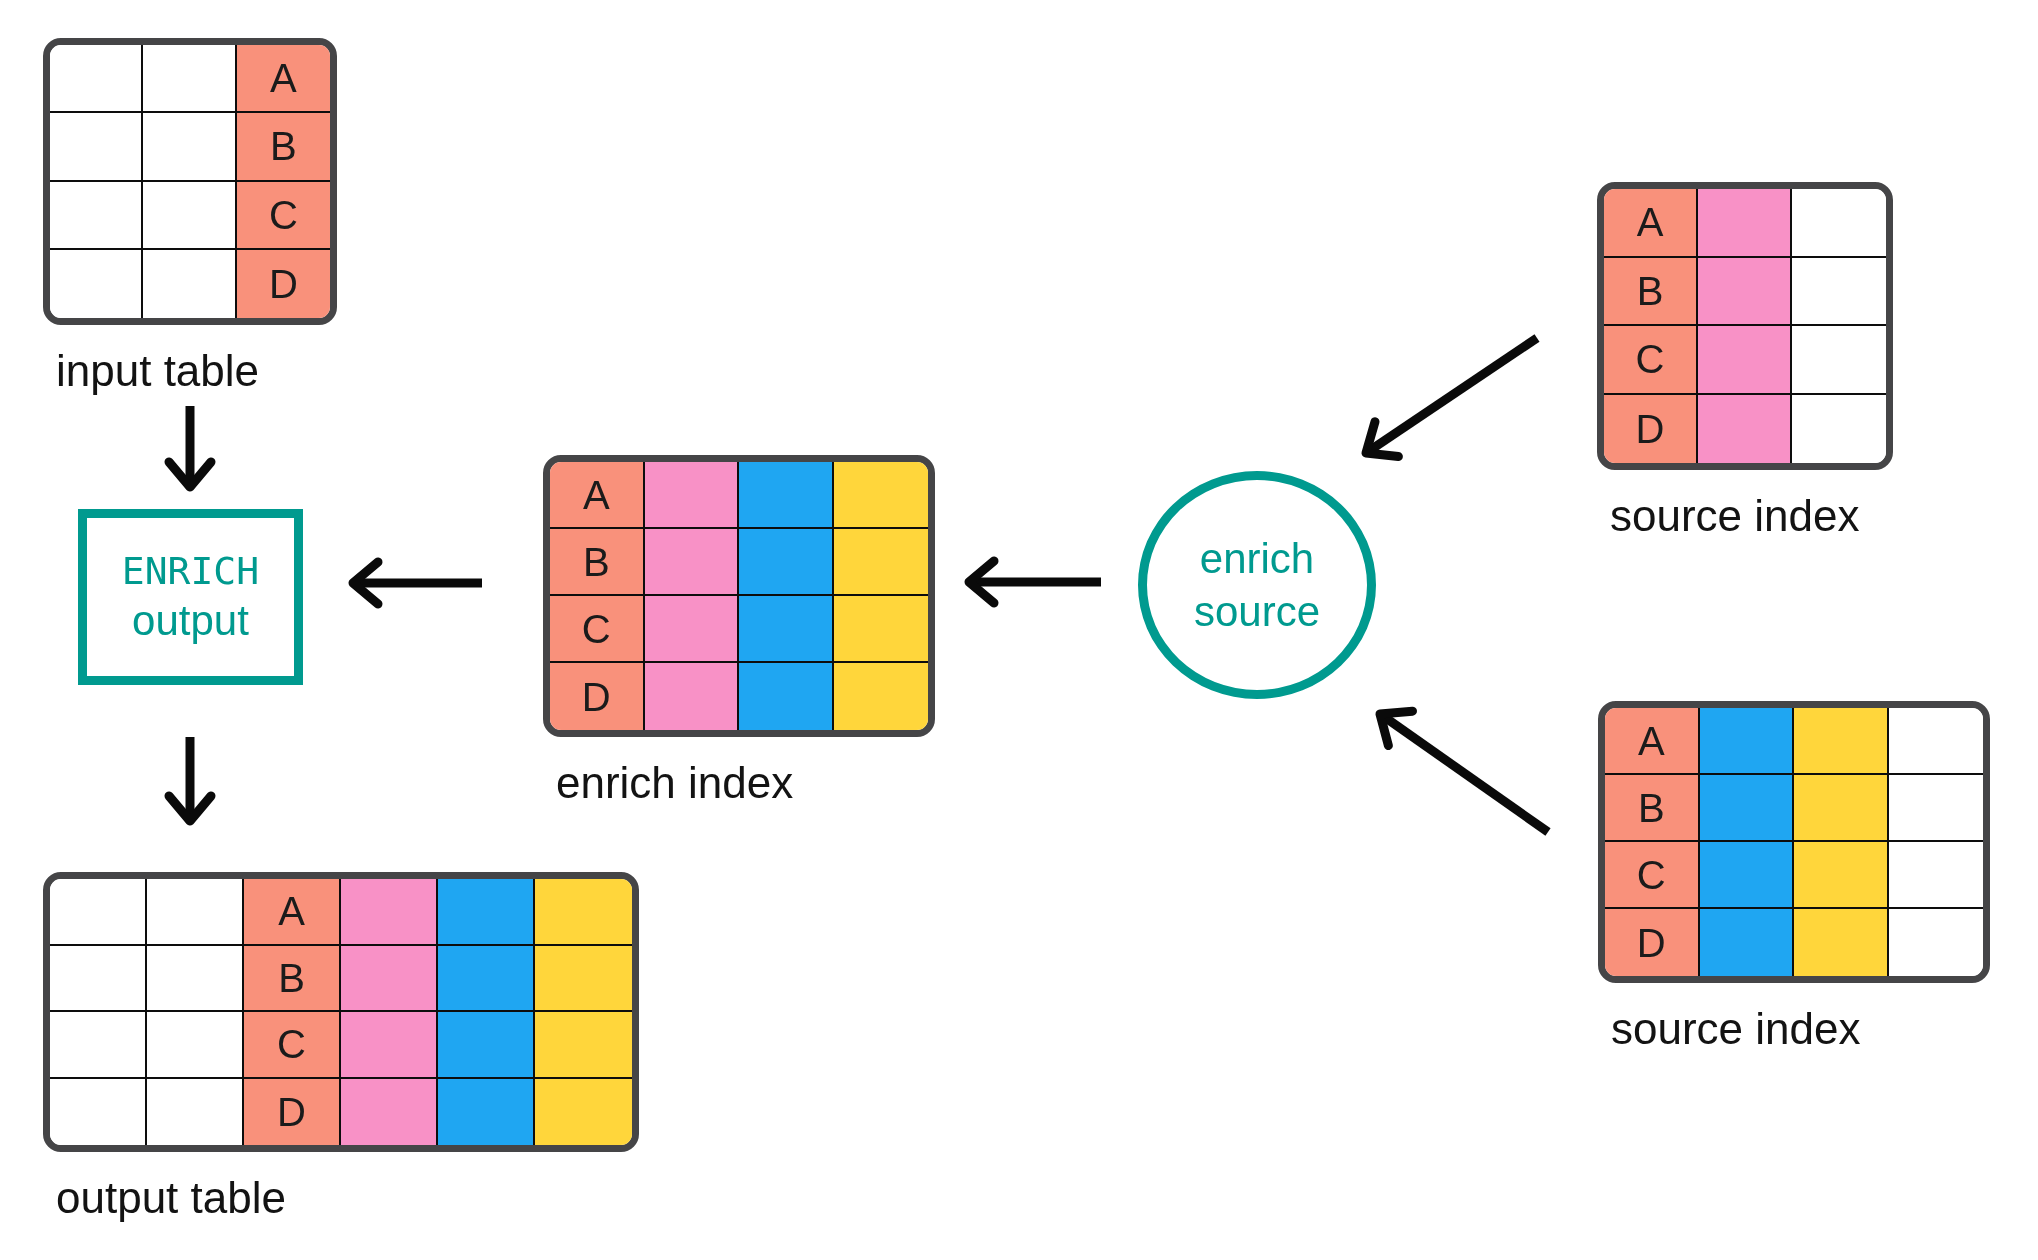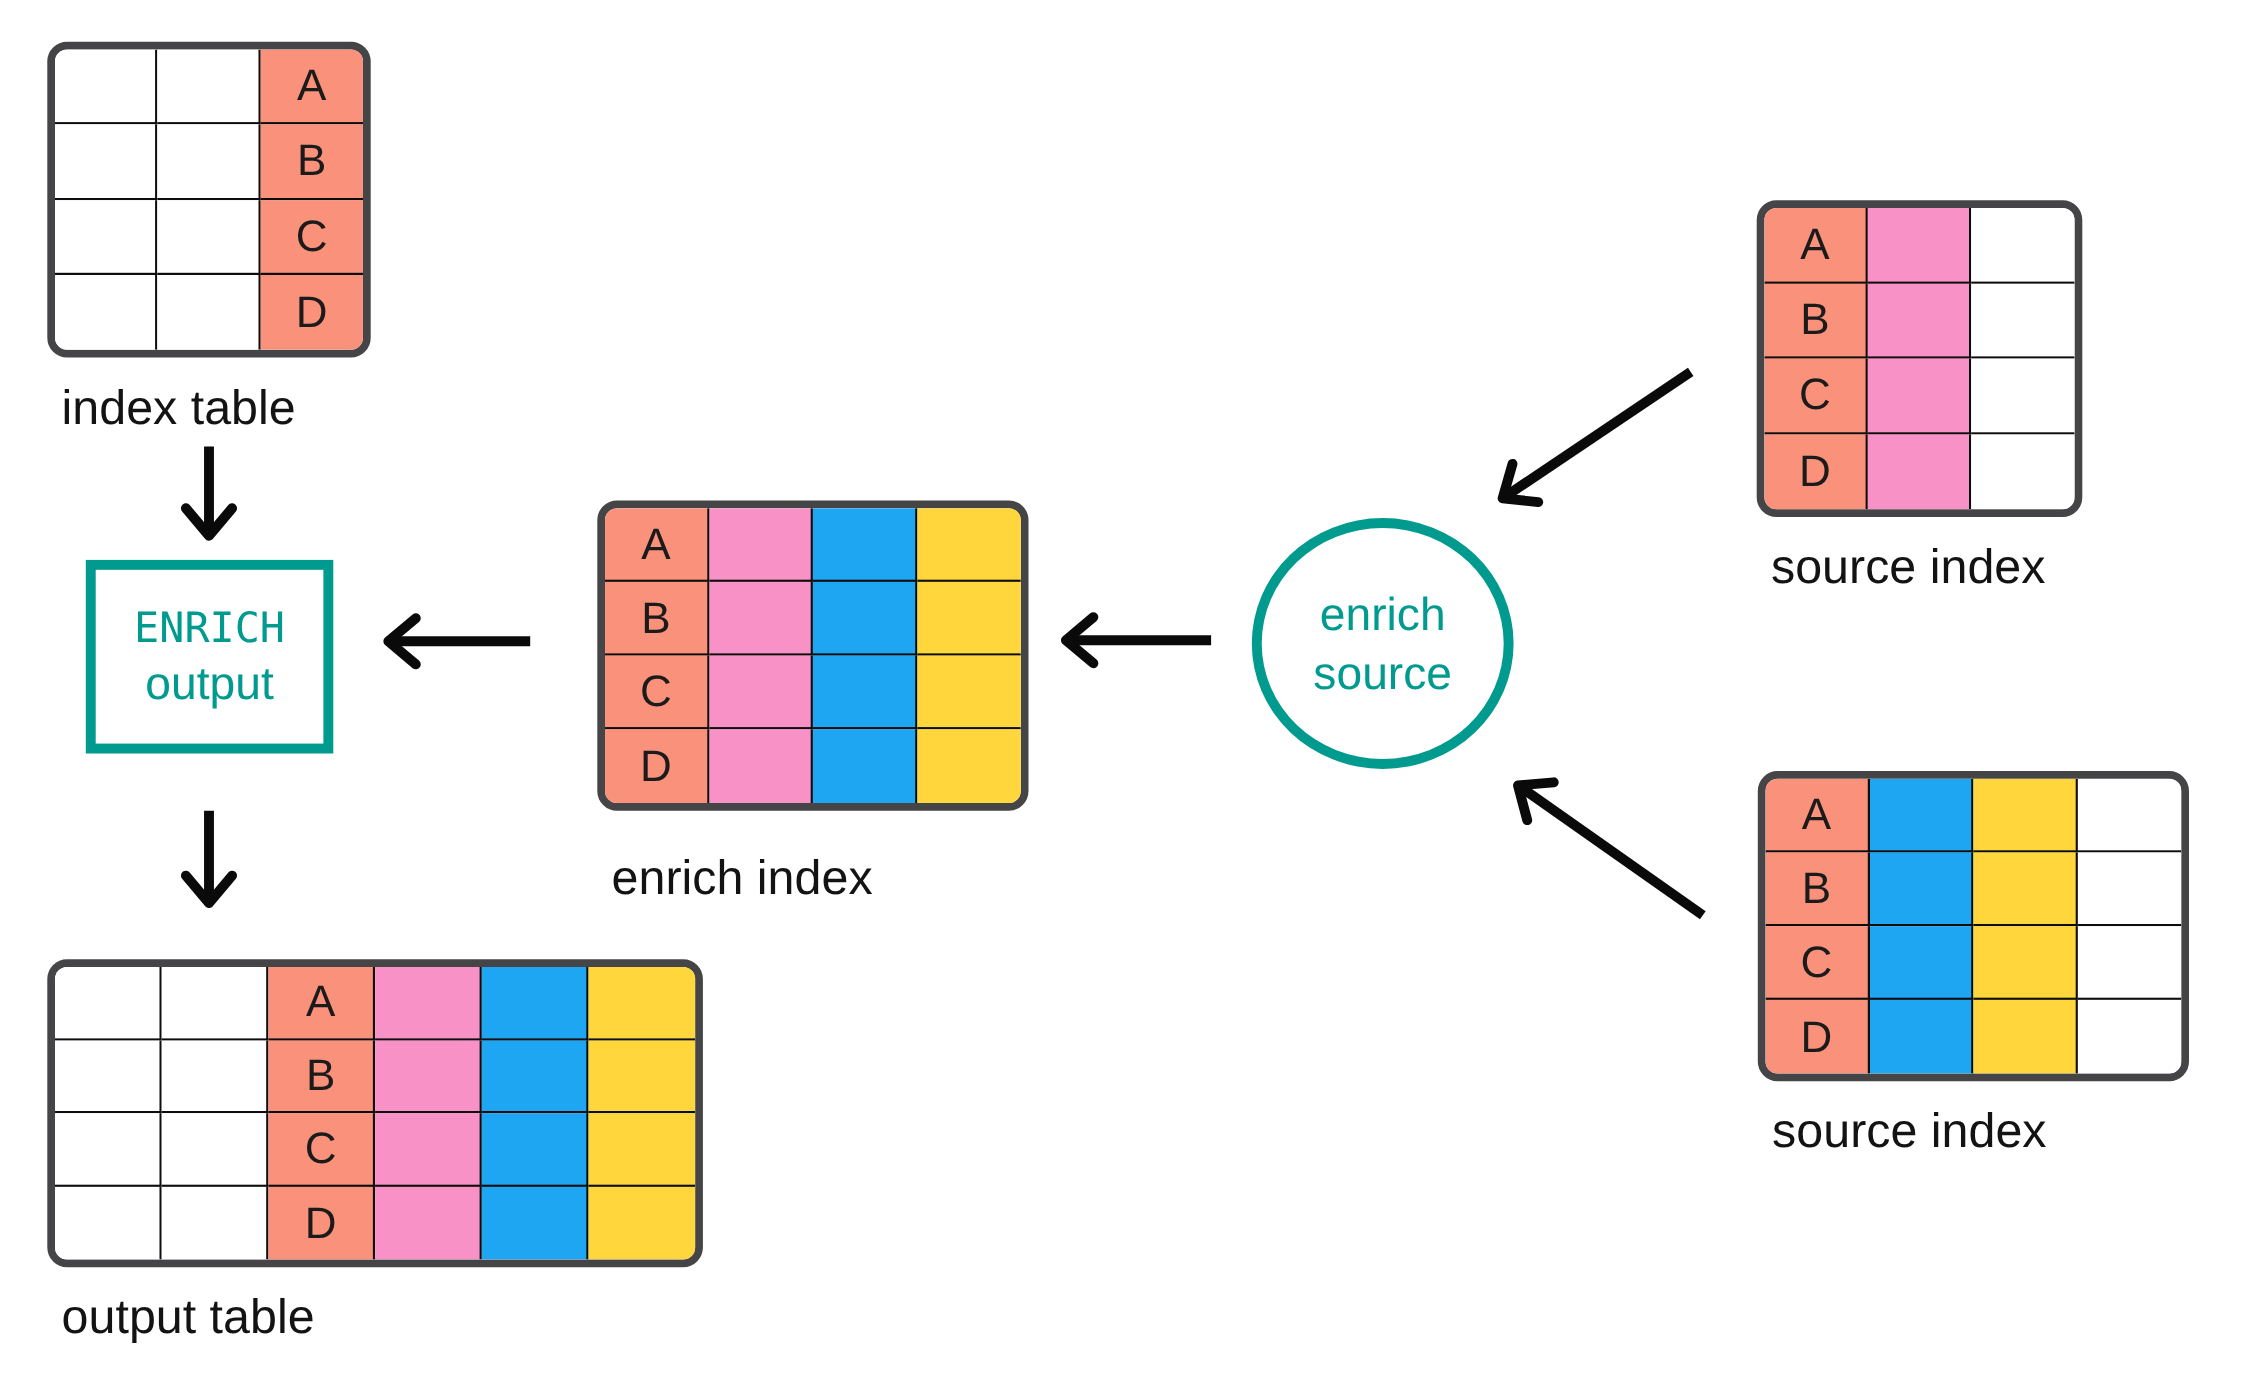--- a/index.html
+++ b/index.html
@@ -161,21 +161,21 @@
           <div class="cell bb" style="background: rgb(249, 145, 123);">
             <span class="cell-letter">C</span>
           </div>
           <div class="cell br" style="background: rgb(255, 255, 255);"></div>
           <div class="cell br" style="background: rgb(255, 255, 255);"></div>
           <div class="cell" style="background: rgb(249, 145, 123);">
             <span class="cell-letter">D</span>
           </div>
         </div>
       </div>
-      <div class="tlabel" style="left: 56px; top: 347px;">index table</div>
+      <div class="tlabel" style="left: 56px; top: 347px;">input table</div>
       <div class="dtable" style="left: 543px; top: 455px; width: 392px; height: 282px;">
         <div class="grid" style="grid-template-columns: repeat(4, 1fr);">
           <div class="cell br bb" style="background: rgb(249, 145, 123);">
             <span class="cell-letter">A</span>
           </div>
           <div class="cell br bb" style="background: rgb(248, 145, 198);"></div>
           <div class="cell br bb" style="background: rgb(31, 166, 242);"></div>
           <div class="cell bb" style="background: rgb(255, 214, 59);"></div>
           <div class="cell br bb" style="background: rgb(249, 145, 123);">
             <span class="cell-letter">B</span>
@@ -190,21 +190,21 @@
           <div class="cell br bb" style="background: rgb(31, 166, 242);"></div>
           <div class="cell bb" style="background: rgb(255, 214, 59);"></div>
           <div class="cell br" style="background: rgb(249, 145, 123);">
             <span class="cell-letter">D</span>
           </div>
           <div class="cell br" style="background: rgb(248, 145, 198);"></div>
           <div class="cell br" style="background: rgb(31, 166, 242);"></div>
           <div class="cell" style="background: rgb(255, 214, 59);"></div>
         </div>
       </div>
-      <div class="tlabel" style="left: 556px; top: 759px; margin-top: 16px;">enrich index</div>
+      <div class="tlabel" style="left: 556px; top: 759px;">enrich index</div>
       <div class="dtable" style="left: 1597px; top: 182px; width: 296px; height: 288px;">
         <div class="grid" style="grid-template-columns: repeat(3, 1fr);">
           <div class="cell br bb" style="background: rgb(249, 145, 123);">
             <span class="cell-letter">A</span>
           </div>
           <div class="cell br bb" style="background: rgb(248, 145, 198);"></div>
           <div class="cell bb" style="background: rgb(255, 255, 255);"></div>
           <div class="cell br bb" style="background: rgb(249, 145, 123);">
             <span class="cell-letter">B</span>
           </div>

